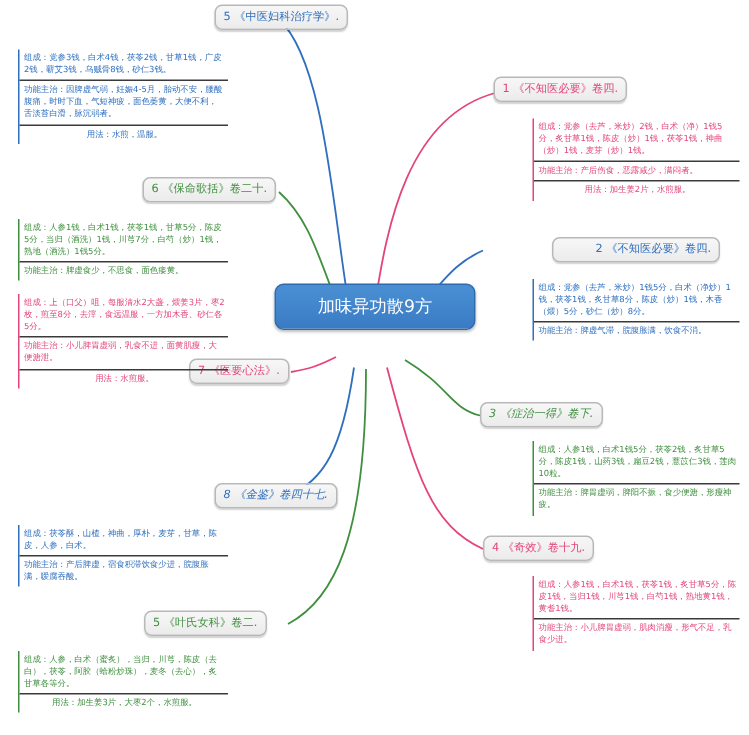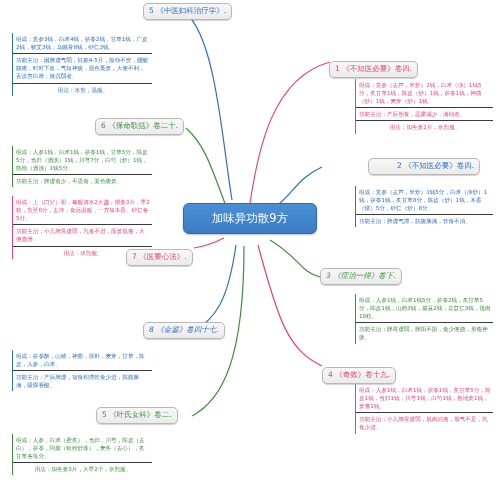--- a/index.html
+++ b/index.html
@@ -19,27 +19,27 @@
     border-radius:5px;
     background:linear-gradient(#f7f7f7,#ebebeb);
     border:1px solid #9a9a9a;
     font-size:7.5px;
     line-height:1.15;
     text-align:center;
     padding:3px 5px;
     white-space:nowrap;
     box-shadow:0 1px 1px rgba(0,0,0,.18);
   }
-  .node.red{color:#e3457a;border-color:#b8b8b8;margin-top:10px;}
+  .node.red{color:#e3457a;border-color:#b8b8b8;}
   .node.blue{color:#2f6fbe;border-color:#b8b8b8;margin-left:47px;}
   .node.green{color:#3f8f3f;border-color:#b8b8b8;text-align:right;}
 
   .center{
     position:absolute;
-    left:183px;top:203px;width:134px;
+    left:183px;top:189px;width:134px;
     box-sizing:border-box;
     background:linear-gradient(#4a8fd4,#3a7cc4);
     border:1px solid #2f6aaa;
     border-radius:6px;
     color:#ffffff;
     font-size:11.5px;
     text-align:center;
     padding:7px 4px;
     box-shadow:0 1px 2px rgba(0,0,0,.25);
   }

